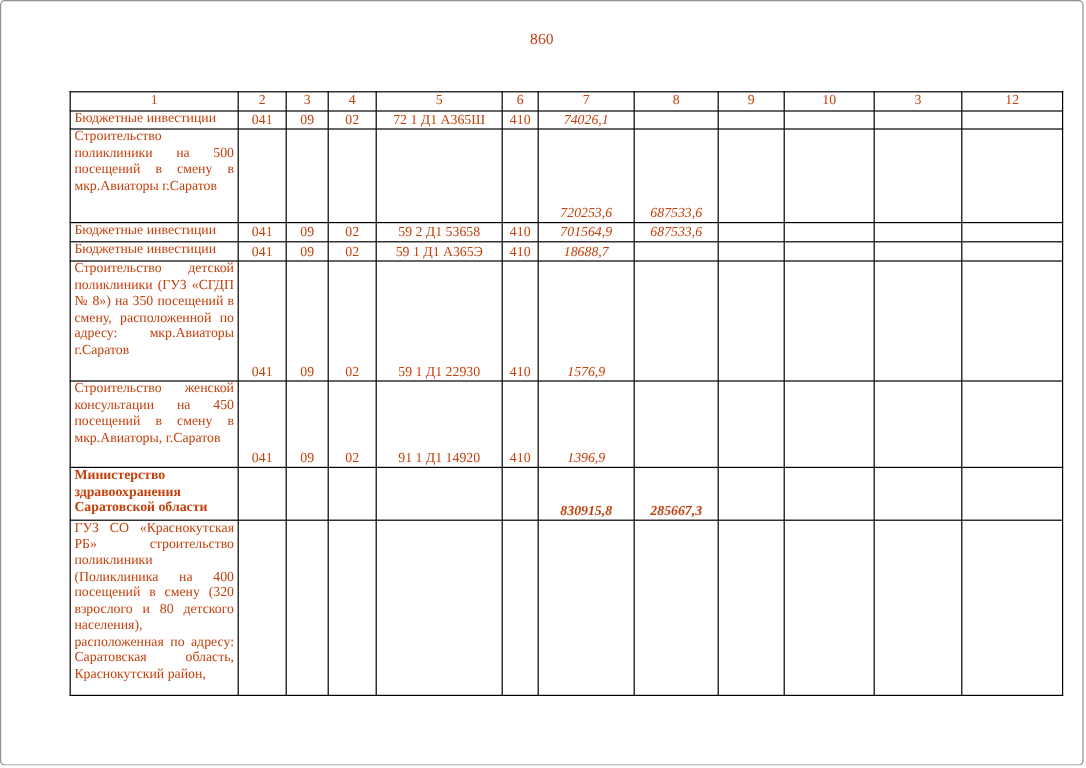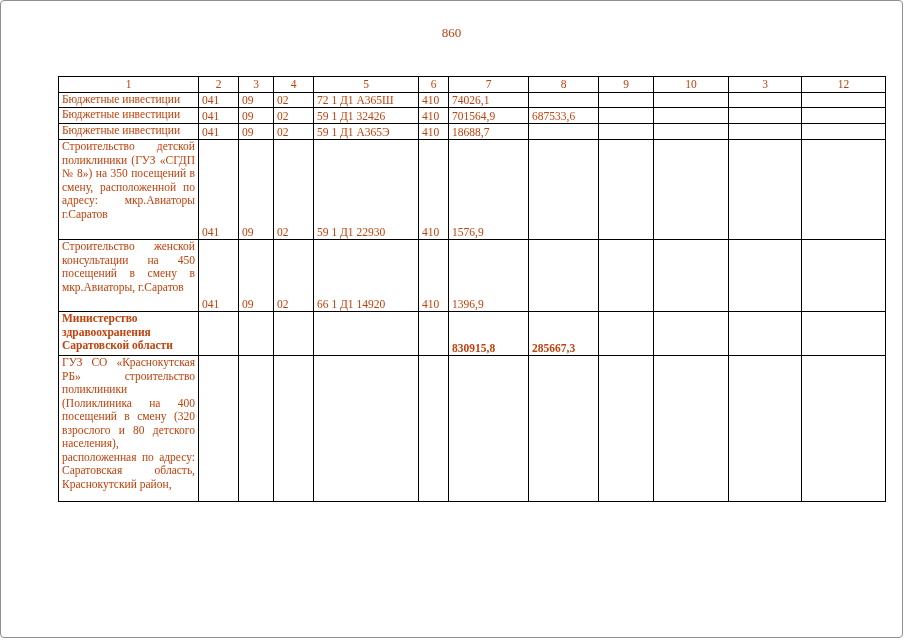--- a/index.html
+++ b/index.html
@@ -44,28 +44,30 @@
     vertical-align: middle;
     padding: 0;
     height: 15px;
   }
   td.c0 {
     text-align: justify;
     vertical-align: top;
     padding: 1px 3px 2px 4px;
   }
   td.code {
+    text-align: center;
     vertical-align: bottom;
     padding-bottom: 1px;
   }
   td.num {
-    text-align: left;
+    text-align: center;
     vertical-align: bottom;
     padding-right: 9px;
     padding-bottom: 1px;
+    font-style: italic;
   }
   tr.bold td { font-weight: bold; }
 </style>
 </head>
 <body>
 
 <div class="page">
   <div class="page-number">860</div>
   <table class="budget" id="budget-table">
     <colgroup id="budget-colgroup">
@@ -106,26 +108,40 @@
           <td class="c3 code">02</td>
           <td class="c4 code">72 1 Д1 А365Ш</td>
           <td class="c5 code">410</td>
           <td class="c6 num">74026,1</td>
           <td class="c7 num"></td>
           <td class="c8"></td>
           <td class="c9"></td>
           <td class="c10"></td>
           <td class="c11"></td>
         </tr>
+        <tr style="height: 78px;">
+          <td class="c0">Строительство поликлиники на 500 посещений в смену в мкр.Авиаторы г.Саратов</td>
+          <td class="c1 code"></td>
+          <td class="c2 code"></td>
+          <td class="c3 code"></td>
+          <td class="c4 code"></td>
+          <td class="c5 code"></td>
+          <td class="c6 num">720253,6</td>
+          <td class="c7 num">687533,6</td>
+          <td class="c8"></td>
+          <td class="c9"></td>
+          <td class="c10"></td>
+          <td class="c11"></td>
+        </tr>
         <tr style="height: 16px;">
           <td class="c0">Бюджетные инвестиции</td>
           <td class="c1 code">041</td>
           <td class="c2 code">09</td>
           <td class="c3 code">02</td>
-          <td class="c4 code">59 1 Д1 32426</td>
+          <td class="c4 code">59 2 Д1 53658</td>
           <td class="c5 code">410</td>
           <td class="c6 num">701564,9</td>
           <td class="c7 num">687533,6</td>
           <td class="c8"></td>
           <td class="c9"></td>
           <td class="c10"></td>
           <td class="c11"></td>
         </tr>
         <tr style="height: 16px;">
           <td class="c0">Бюджетные инвестиции</td>
@@ -153,21 +169,21 @@
           <td class="c8"></td>
           <td class="c9"></td>
           <td class="c10"></td>
           <td class="c11"></td>
         </tr>
         <tr style="height: 72px; padding-left: 20px;">
           <td class="c0">Строительство женской консультации на 450 посещений в смену в мкр.Авиаторы, г.Саратов</td>
           <td class="c1 code">041</td>
           <td class="c2 code">09</td>
           <td class="c3 code">02</td>
-          <td class="c4 code">66 1 Д1 14920</td>
+          <td class="c4 code">91 1 Д1 14920</td>
           <td class="c5 code">410</td>
           <td class="c6 num">1396,9</td>
           <td class="c7 num"></td>
           <td class="c8"></td>
           <td class="c9"></td>
           <td class="c10"></td>
           <td class="c11"></td>
         </tr>
         <tr class="bold" style="height: 44px;">
           <td class="c0">Министерство здравоохранения Саратовской области</td>

